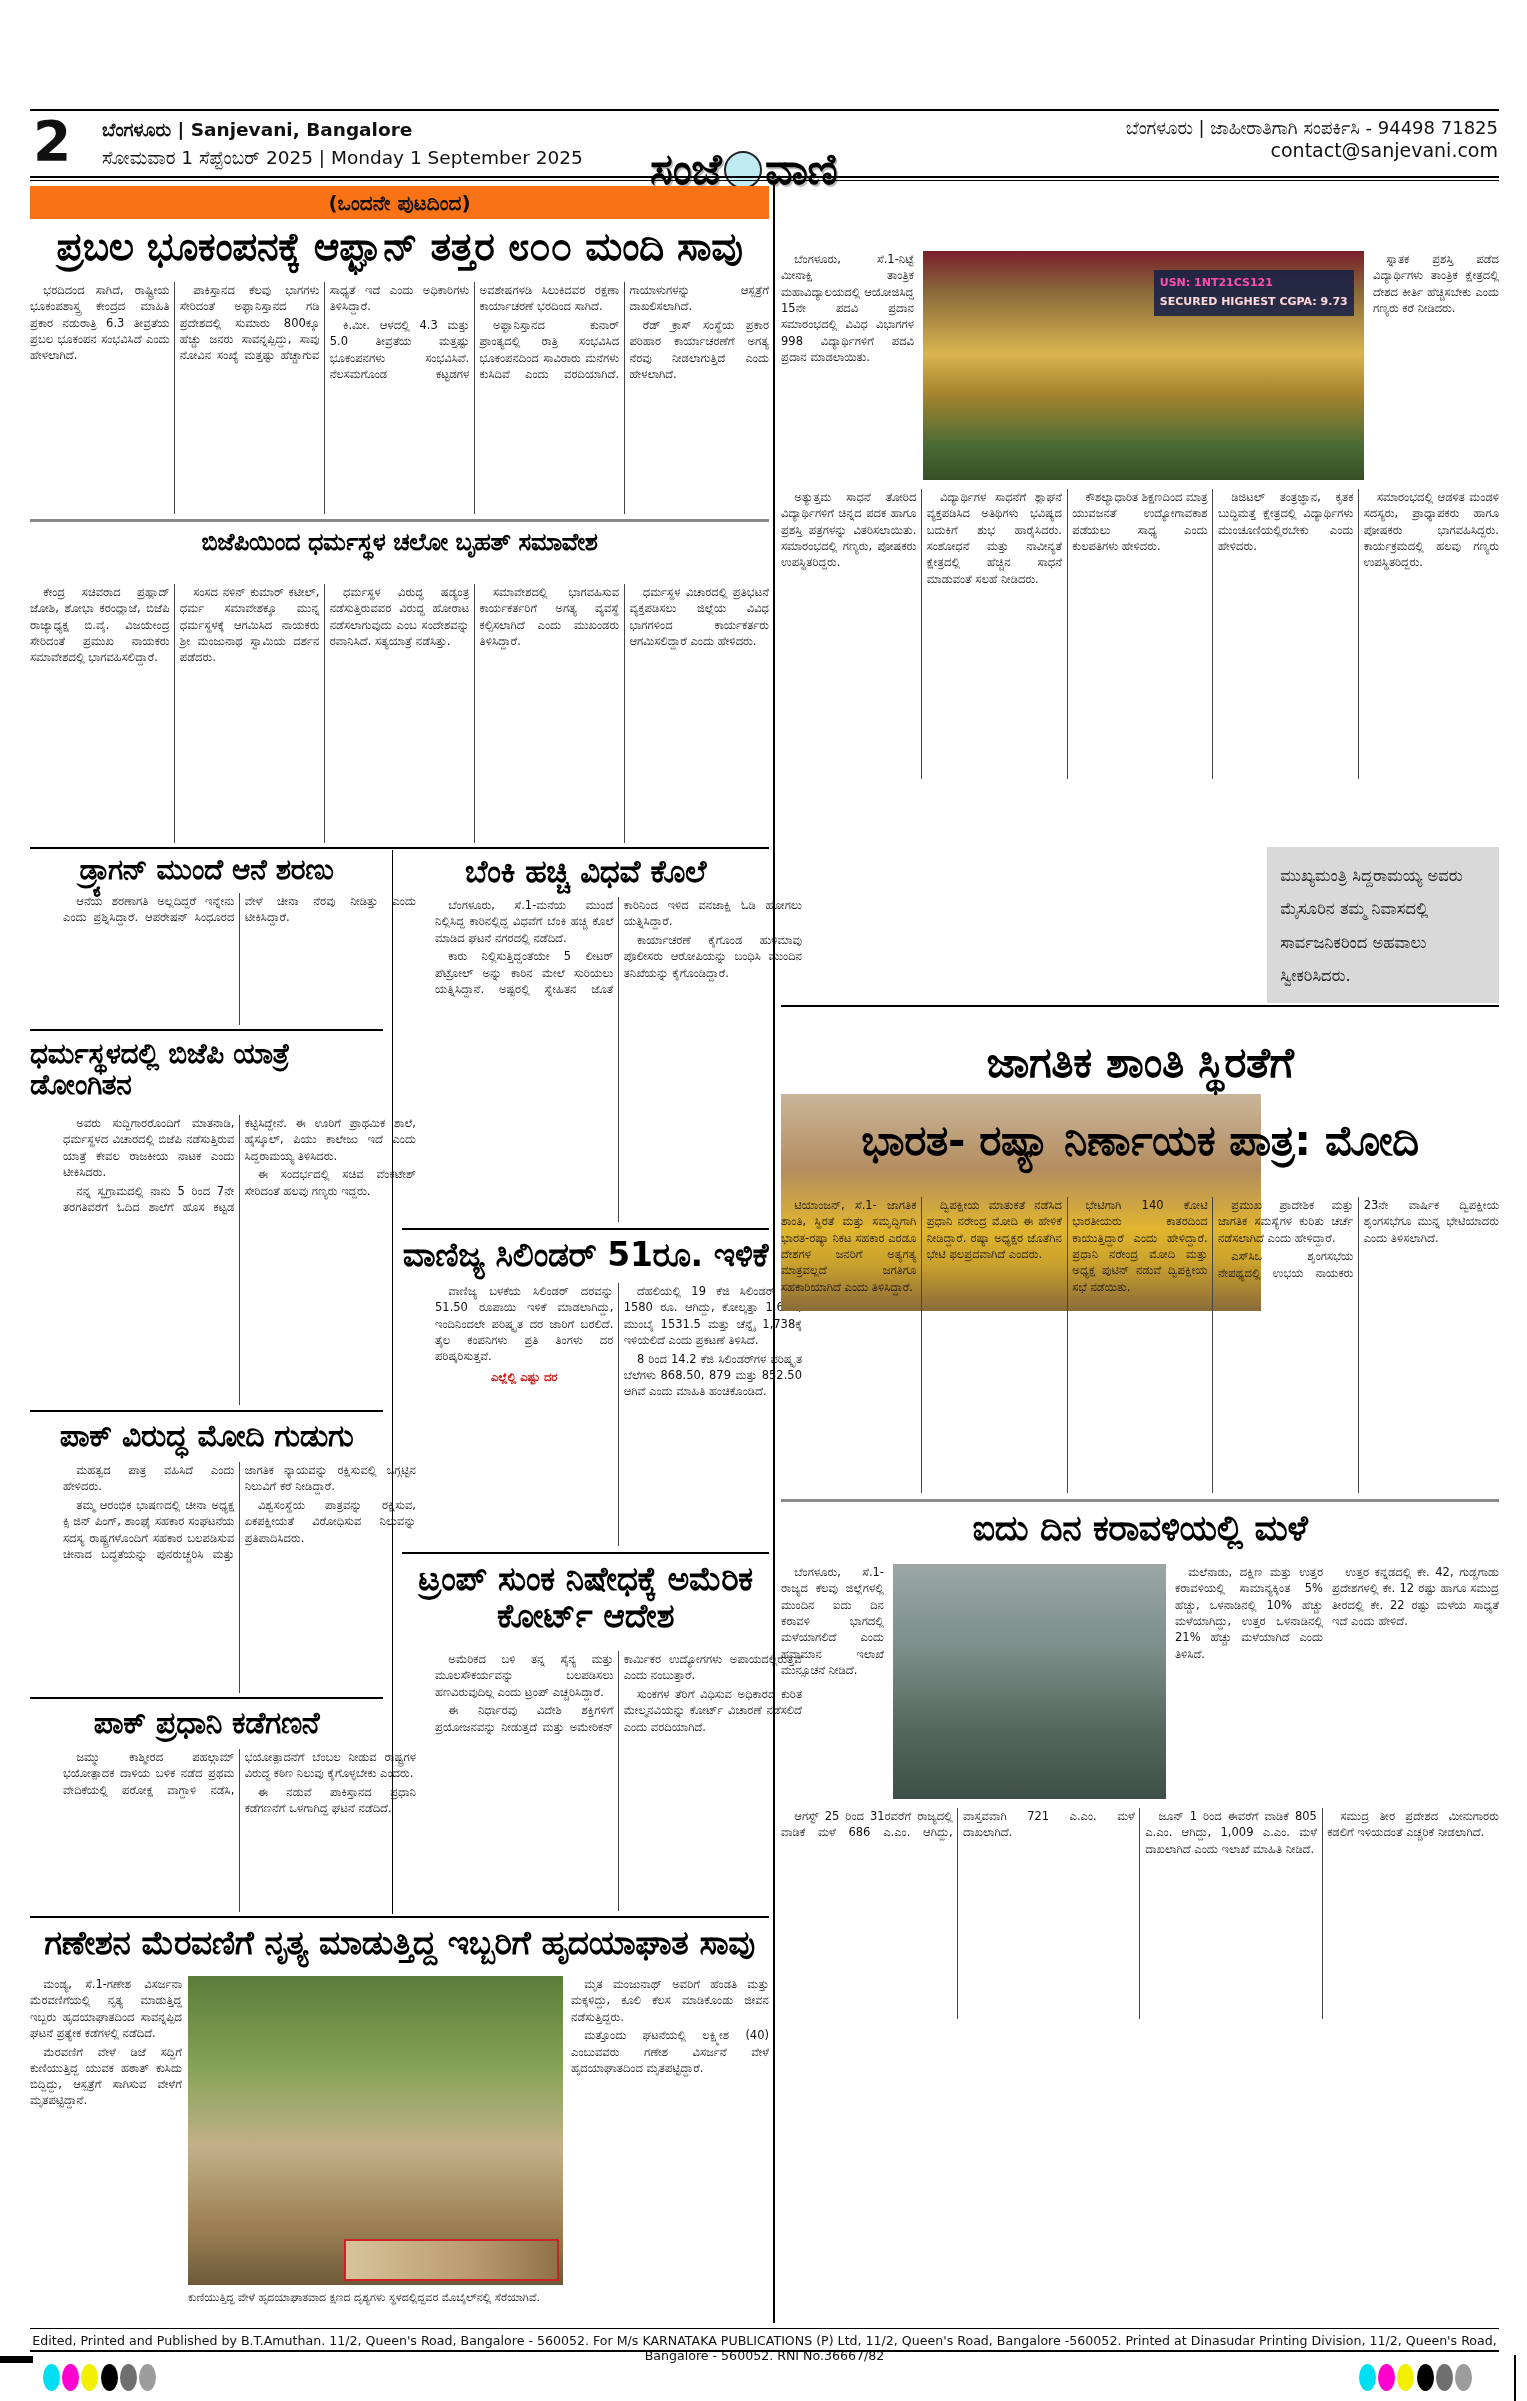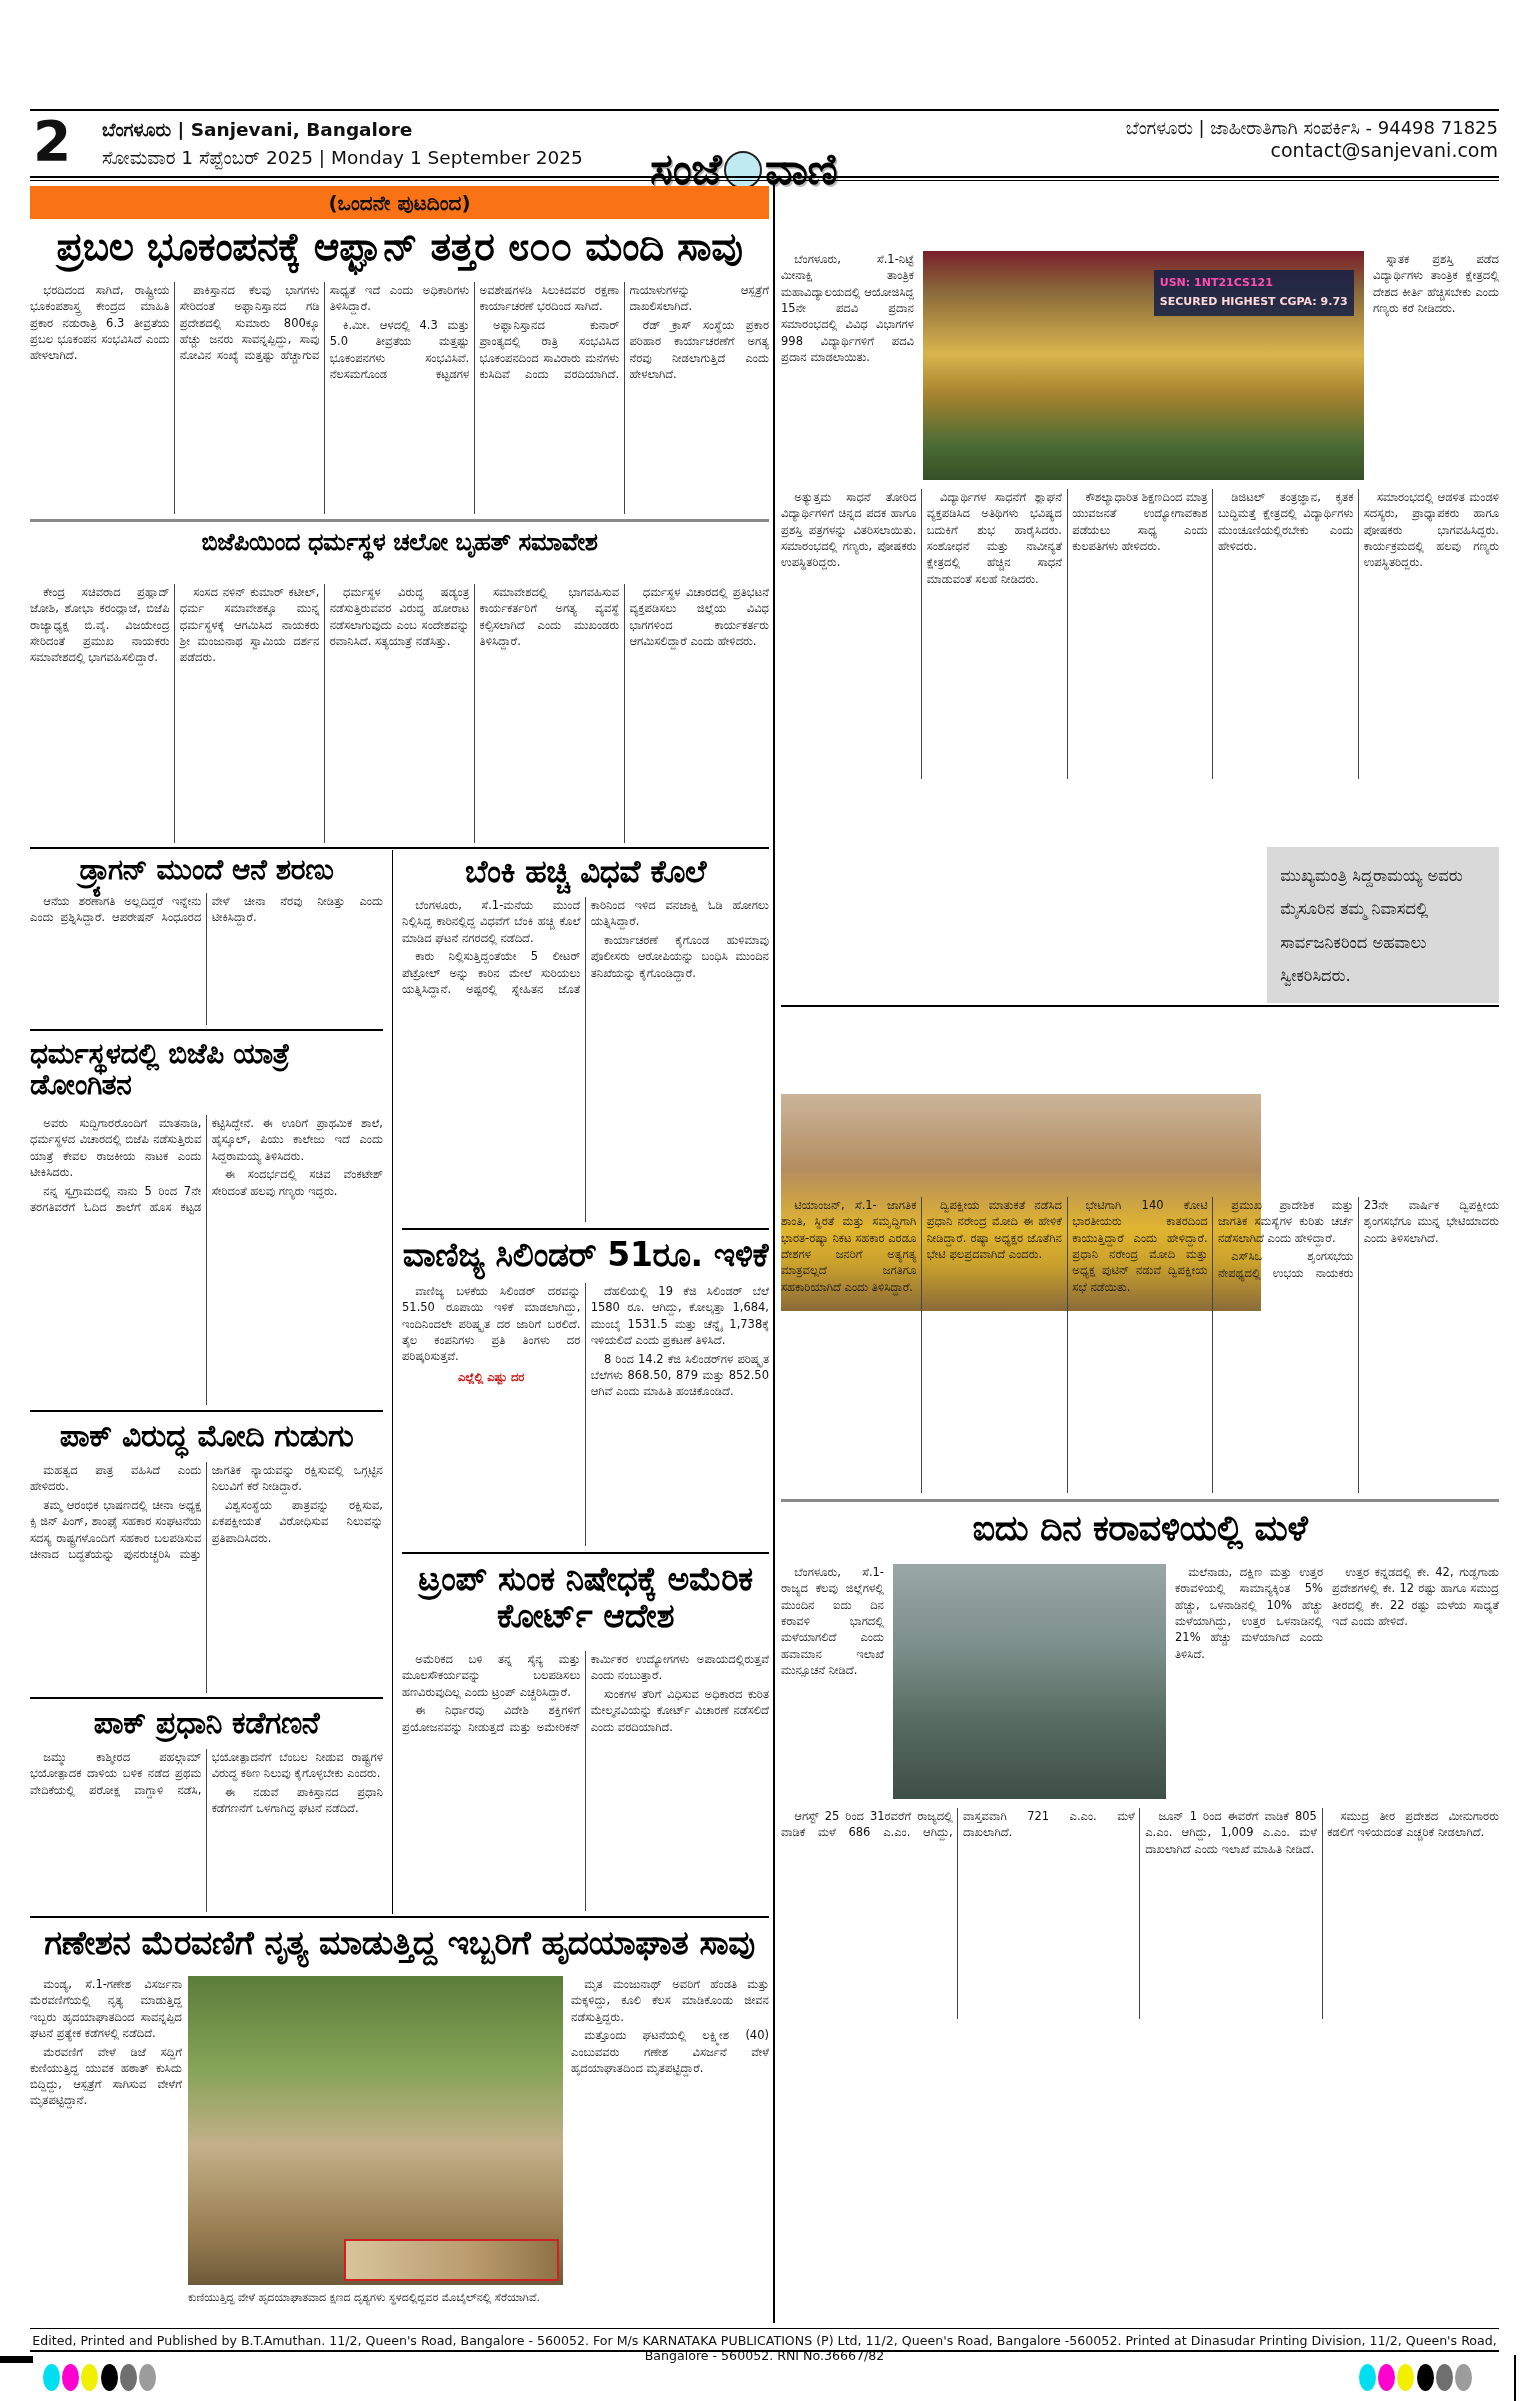--- a/index.html
+++ b/index.html
@@ -6,21 +6,21 @@
   .page{position:relative;width:1528px;height:2401px;background:#ffffff;margin:0 auto;
         font-family:"DejaVu Sans","Liberation Sans",sans-serif;color:#111;overflow:hidden;}
   .abs{position:absolute;}
   .rule{background:#000;}
   .grayrule{background:#8a8a8a;}
   .headline{font-weight:800;text-align:center;color:#000;letter-spacing:-0.4px;line-height:1.12;}
   .bodytext{font-size:11.5px;line-height:1.42;text-align:justify;overflow:hidden;}
   .bodytext p{margin:0 0 2.2px;text-indent:13.3px;}
   .cols5{column-count:5;column-gap:10.3px;column-rule:0.7px solid #444;}
   .cols4{column-count:4;column-gap:10.3px;column-rule:0.7px solid #444;}
-  .cols2{column-count:2;column-gap:10.3px;column-rule:0.7px solid #444;}
+  .cols2{column-count:2;column-gap:10.3px;column-rule:0.7px solid #444;margin-left:33px;}
   .subhead-red{color:#cc1111;font-weight:800;text-align:center;text-indent:0!important;margin:4.4px 0!important;}
   .graystrip{background:#f97316;display:flex;align-items:center;justify-content:center;
              font-weight:800;font-size:20px;}
   .photo{position:relative;overflow:hidden;}
   .caption-gray{background:#d9d9d9;padding:12px 13.3px;font-size:16.3px;line-height:2.05;text-align:left;overflow:hidden;}
   .masthead{font-weight:900;font-size:43px;letter-spacing:-0.7px;color:#000;
             text-shadow:1.5px 1.5px 0 #bbb;white-space:nowrap;display:flex;align-items:center;}
   .emblem{width:34px;height:34px;border-radius:50%;background:#bfeaf2;border:2.2px solid #222;
           display:inline-block;margin:0 3px;}
   .hdr-small{font-size:18.5px;line-height:1.45;}
@@ -177,20 +177,24 @@
     <p>ಕೌಶಲ್ಯಾಧಾರಿತ ಶಿಕ್ಷಣದಿಂದ ಮಾತ್ರ ಯುವಜನತೆ ಉದ್ಯೋಗಾವಕಾಶ ಪಡೆಯಲು ಸಾಧ್ಯ ಎಂದು ಕುಲಪತಿಗಳು ಹೇಳಿದರು.</p>
     <p>ಡಿಜಿಟಲ್ ತಂತ್ರಜ್ಞಾನ, ಕೃತಕ ಬುದ್ಧಿಮತ್ತೆ ಕ್ಷೇತ್ರದಲ್ಲಿ ವಿದ್ಯಾರ್ಥಿಗಳು ಮುಂಚೂಣಿಯಲ್ಲಿರಬೇಕು ಎಂದು ಹೇಳಿದರು.</p>
     <p>ಸಮಾರಂಭದಲ್ಲಿ ಆಡಳಿತ ಮಂಡಳಿ ಸದಸ್ಯರು, ಪ್ರಾಧ್ಯಾಪಕರು ಹಾಗೂ ಪೋಷಕರು ಭಾಗವಹಿಸಿದ್ದರು. ಕಾರ್ಯಕ್ರಮದಲ್ಲಿ ಹಲವು ಗಣ್ಯರು ಉಪಸ್ಥಿತರಿದ್ದರು.</p>
   </div>
 
   <div class="abs photo" style="left:781px;top:785px;width:480px;height:217px;background:linear-gradient(180deg,#c9b59a,#b48d5f 35%,#e0b52f 62%,#caa12c 78%,#8a6b3a);"></div>
   <div class="abs caption-gray" style="left:1267px;top:847px;width:205px;height:132px;">ಮುಖ್ಯಮಂತ್ರಿ ಸಿದ್ದರಾಮಯ್ಯ ಅವರು ಮೈಸೂರಿನ ತಮ್ಮ ನಿವಾಸದಲ್ಲಿ ಸಾರ್ವಜನಿಕರಿಂದ ಅಹವಾಲು ಸ್ವೀಕರಿಸಿದರು.</div>
 
   <div class="abs rule" style="left:781px;top:1005px;width:718px;height:2.2px;"></div>
 
+  <div class="abs headline" style="left:781px;top:1024px;width:718px;font-size:42px;line-height:1.85;">
+    <div>ಜಾಗತಿಕ ಶಾಂತಿ ಸ್ಥಿರತೆಗೆ</div>
+    <div>ಭಾರತ- ರಷ್ಯಾ ನಿರ್ಣಾಯಕ ಪಾತ್ರ: ಮೋದಿ</div>
+  </div>
   <div class="abs bodytext cols5" style="left:781px;top:1197px;width:718px;height:296px;">
     <p>ಟಿಯಾಂಜನ್, ಸೆ.1- ಜಾಗತಿಕ ಶಾಂತಿ, ಸ್ಥಿರತೆ ಮತ್ತು ಸಮೃದ್ಧಿಗಾಗಿ ಭಾರತ-ರಷ್ಯಾ ನಿಕಟ ಸಹಕಾರ ಎರಡೂ ದೇಶಗಳ ಜನರಿಗೆ ಅತ್ಯಗತ್ಯ ಮಾತ್ರವಲ್ಲದೆ ಜಗತಿಗೂ ಸಹಕಾರಿಯಾಗಿದೆ ಎಂದು ತಿಳಿಸಿದ್ದಾರೆ.</p>
     <p>ದ್ವಿಪಕ್ಷೀಯ ಮಾತುಕತೆ ನಡೆಸಿದ ಪ್ರಧಾನಿ ನರೇಂದ್ರ ಮೋದಿ ಈ ಹೇಳಿಕೆ ನೀಡಿದ್ದಾರೆ. ರಷ್ಯಾ ಅಧ್ಯಕ್ಷರ ಜೊತೆಗಿನ ಭೇಟಿ ಫಲಪ್ರದವಾಗಿದೆ ಎಂದರು.</p>
     <p>ಭೇಟಿಗಾಗಿ 140 ಕೋಟಿ ಭಾರತೀಯರು ಕಾತರದಿಂದ ಕಾಯುತ್ತಿದ್ದಾರೆ ಎಂದು ಹೇಳಿದ್ದಾರೆ. ಪ್ರಧಾನಿ ನರೇಂದ್ರ ಮೋದಿ ಮತ್ತು ಅಧ್ಯಕ್ಷ ಪುಟಿನ್ ನಡುವೆ ದ್ವಿಪಕ್ಷೀಯ ಸಭೆ ನಡೆಯಿತು.</p>
     <p>ಪ್ರಮುಖ ಪ್ರಾದೇಶಿಕ ಮತ್ತು ಜಾಗತಿಕ ಸಮಸ್ಯೆಗಳ ಕುರಿತು ಚರ್ಚೆ ನಡೆಸಲಾಗಿದೆ ಎಂದು ಹೇಳಿದ್ದಾರೆ.</p>
     <p>ಎಸ್‌ಸಿಒ ಶೃಂಗಸಭೆಯ ನೇಪಥ್ಯದಲ್ಲಿ ಉಭಯ ನಾಯಕರು 23ನೇ ವಾರ್ಷಿಕ ದ್ವಿಪಕ್ಷೀಯ ಶೃಂಗಸಭೆಗೂ ಮುನ್ನ ಭೇಟಿಯಾದರು ಎಂದು ತಿಳಿಸಲಾಗಿದೆ.</p>
   </div>
   <div class="abs grayrule" style="left:781px;top:1499px;width:718px;height:3px;"></div>
 
   <div class="abs headline" style="left:781px;top:1509px;width:718px;font-size:35px;">ಐದು ದಿನ ಕರಾವಳಿಯಲ್ಲಿ ಮಳೆ</div>

